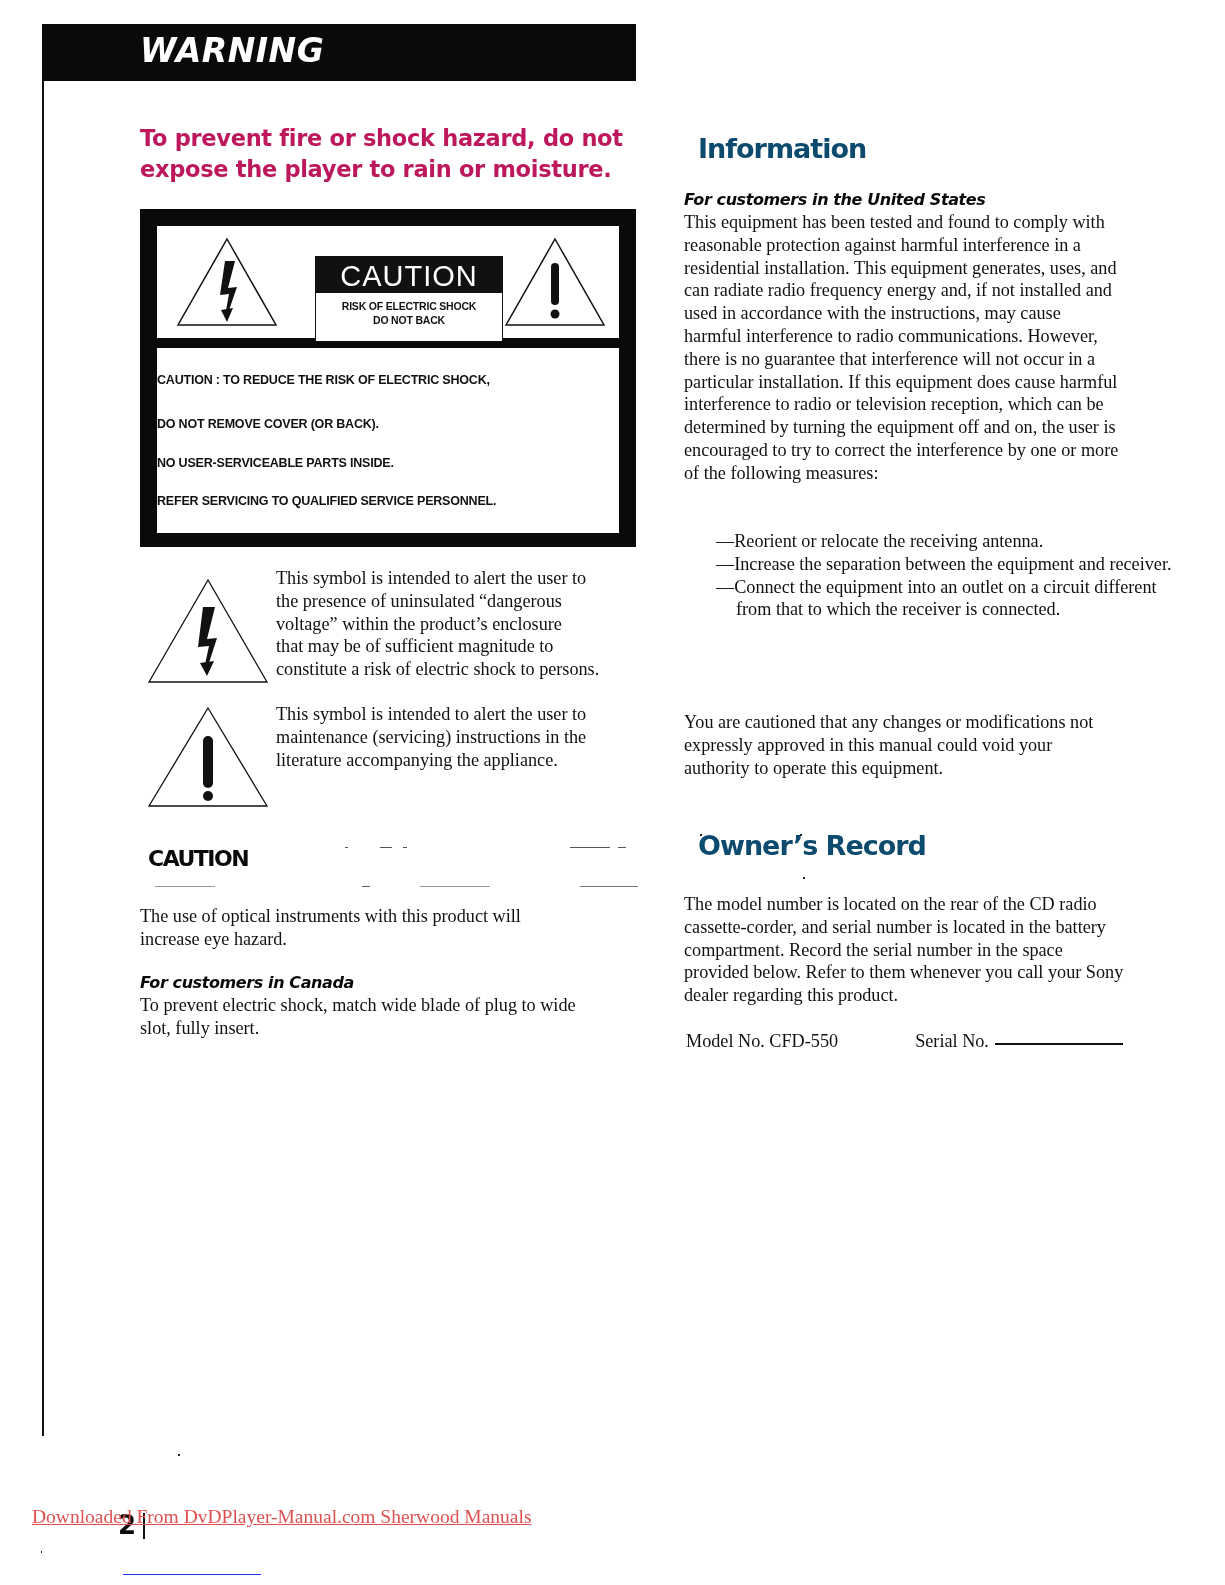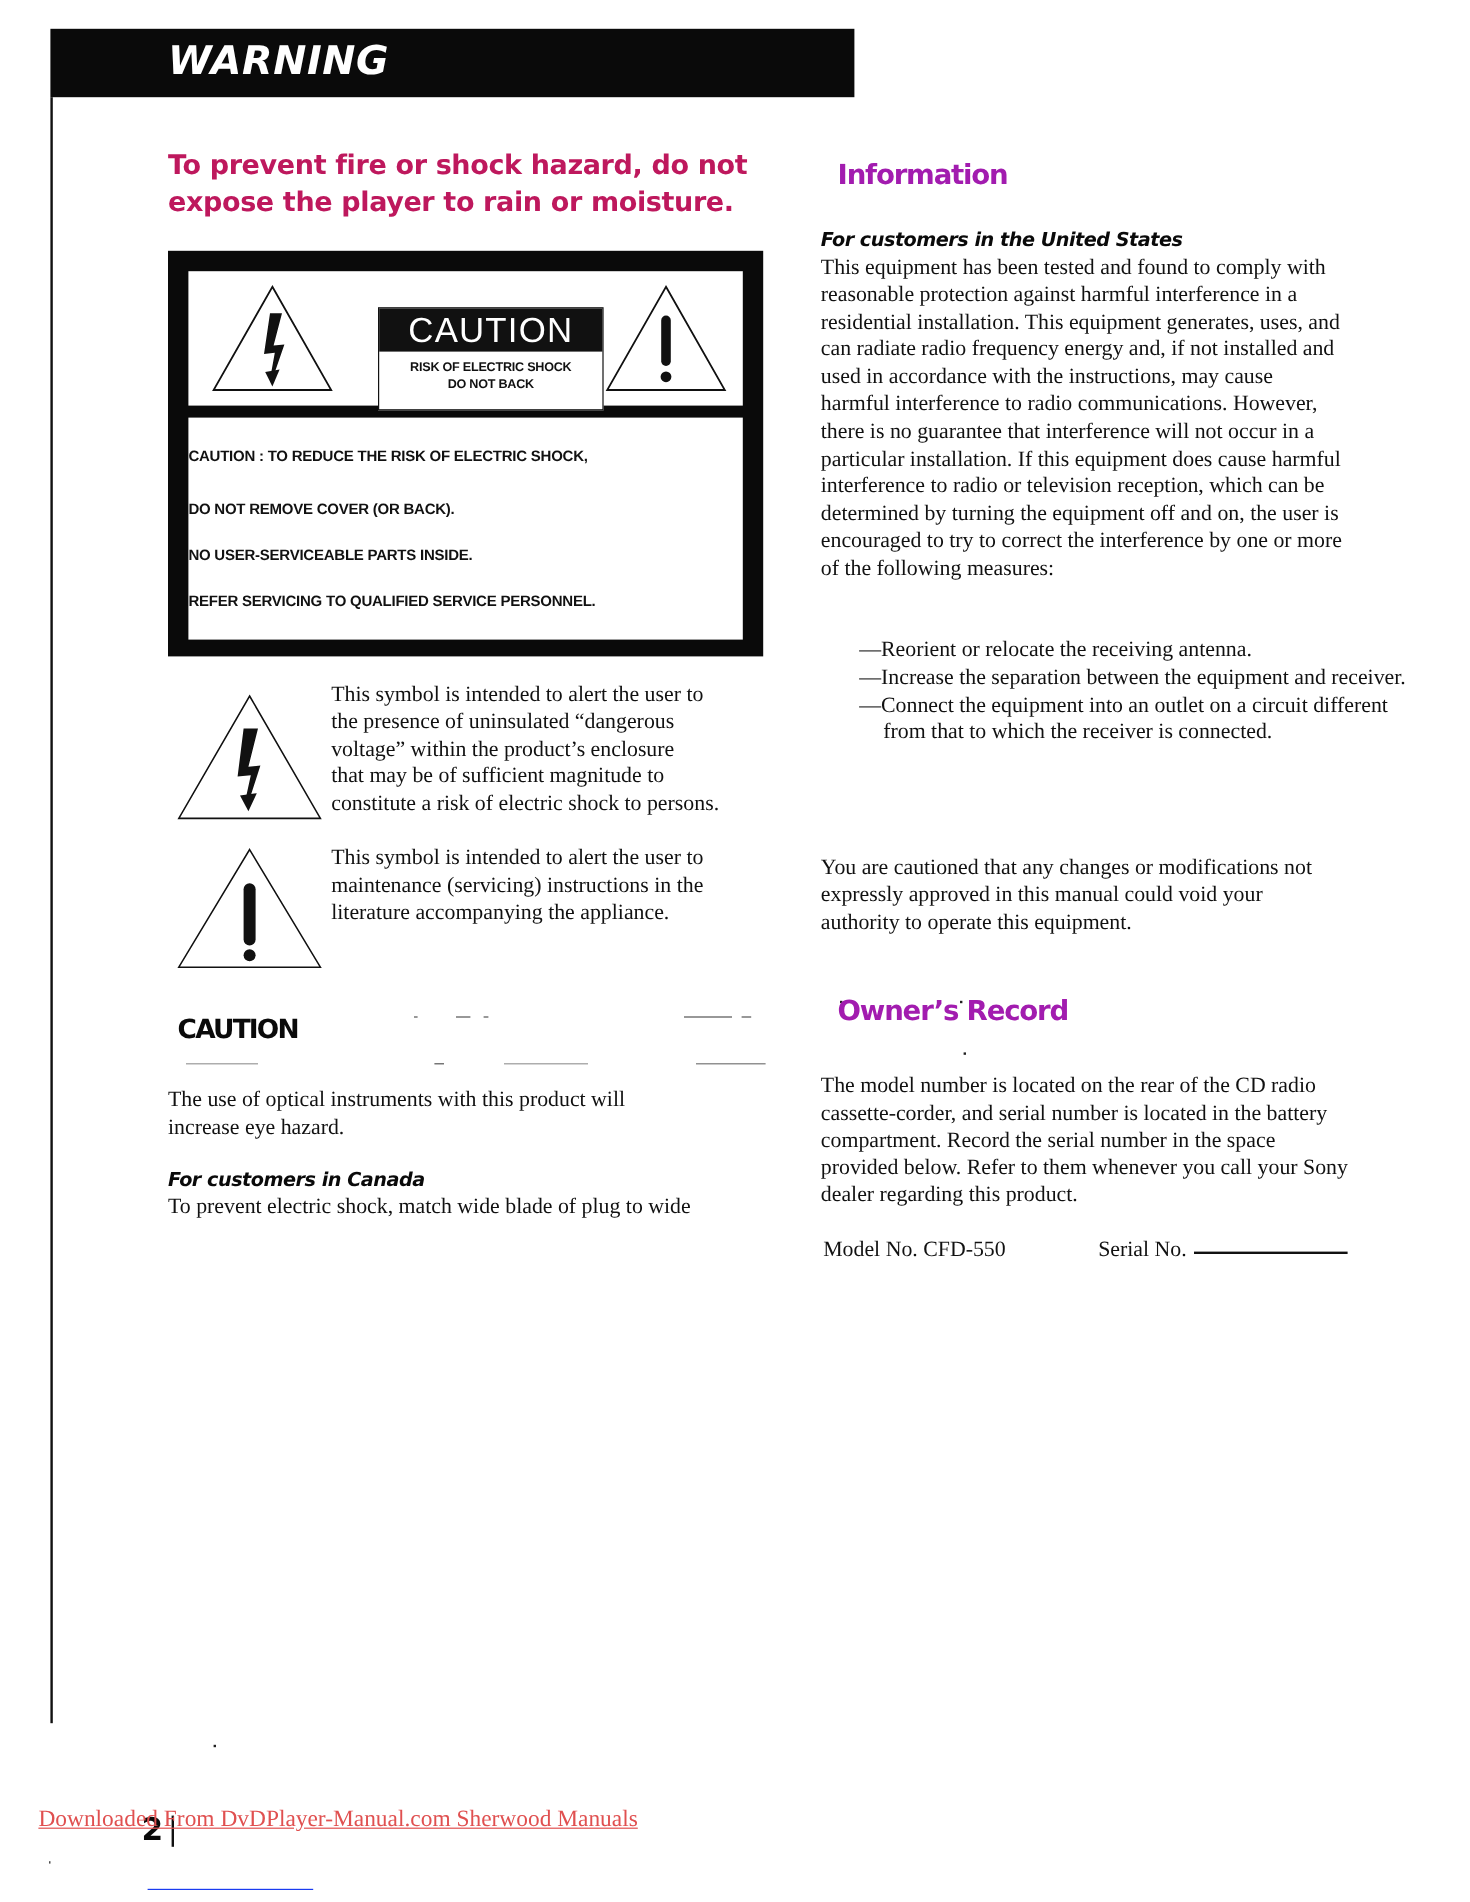--- a/index.html
+++ b/index.html
@@ -4,21 +4,21 @@
   <style>
     html, body { margin: 0; padding: 0; background: #ffffff; }
     body {
       width: 1225px; height: 1585px; position: relative; overflow: hidden;
       font-family: "Liberation Serif", "DejaVu Serif", serif; color: #111;
     }
     .abs { position: absolute; }
 
     
     .banner {
-      left: 42px; top: 24px; width: 670px; height: 57px; background: #0a0a0a;
+      left: 42px; top: 24px; width: 594px; height: 57px; background: #0a0a0a;
     }
     .banner-title {
       position: absolute; left: 98px; top: 7px;
       font-family: "DejaVu Sans", "Liberation Sans", sans-serif;
       font-weight: bold; font-style: italic; font-size: 33px; color: #fff;
       letter-spacing: 0.5px;
     }
     .left-rule {
       left: 42px; top: 81px; width: 2px; height: 1355px; background: #111;
     }
@@ -70,21 +70,21 @@
     .speck { position: absolute; height: 1px; background: #555; }
 
     .body-text { font-size: 18.2px; line-height: 22.8px; color: #111; }
     .subhead {
       font-family: "DejaVu Sans", "Liberation Sans", sans-serif;
       font-weight: bold; font-style: italic; font-size: 16px; letter-spacing: -0.4px; color: #0a0a0a;
     }
 
     .section-title {
       font-family: "DejaVu Sans", "Liberation Sans", sans-serif;
-      font-weight: bold; font-size: 23px; letter-spacing: -1px; color: #a21caf;
+      font-weight: bold; font-size: 27px; letter-spacing: -1px; color: #0c4a6e;
     }
 
     .measures { margin: 0; padding: 0; list-style: none; }
     .measures li { padding-left: 52px; text-indent: -20px; }
 
     .record-line {
       left: 686px; top: 1030px; width: 500px; font-size: 18.2px; line-height: 22.8px;
     }
     .serial-blank {
       display: inline-block; width: 128px; border-bottom: 2px solid #111; margin-left: 6px;
@@ -180,20 +180,21 @@
 <div class="speck" style="left:420px;top:886px;width:70px;background:#999"></div>
 <div class="speck" style="left:580px;top:886px;width:58px;background:#777"></div>
 
 <div class="abs body-text" style="left:140px;top:905px;width:500px">
   <div>The use of optical instruments with this product will</div>
   <div>increase eye hazard.</div>
 </div>
 <div class="abs subhead" style="left:140px;top:973px">For customers in Canada</div>
 <div class="abs body-text" style="left:140px;top:994px;width:510px">
   <div>To prevent electric shock, match wide blade of plug to wide</div>
+  <div>slot, fully insert.</div>
 </div>
 
 <div class="abs section-title" style="left:698px;top:133px">Information</div>
 <div class="abs subhead" style="left:684px;top:190px">For customers in the United States</div>
 <div class="abs body-text" id="info-para" style="left:684px;top:211px;width:520px;white-space:nowrap">
     <div>This equipment has been tested and found to comply with</div>
     <div>reasonable protection against harmful interference in a</div>
     <div>residential installation. This equipment generates, uses, and</div>
     <div>can radiate radio frequency energy and, if not installed and</div>
     <div>used in accordance with the instructions, may cause</div>

